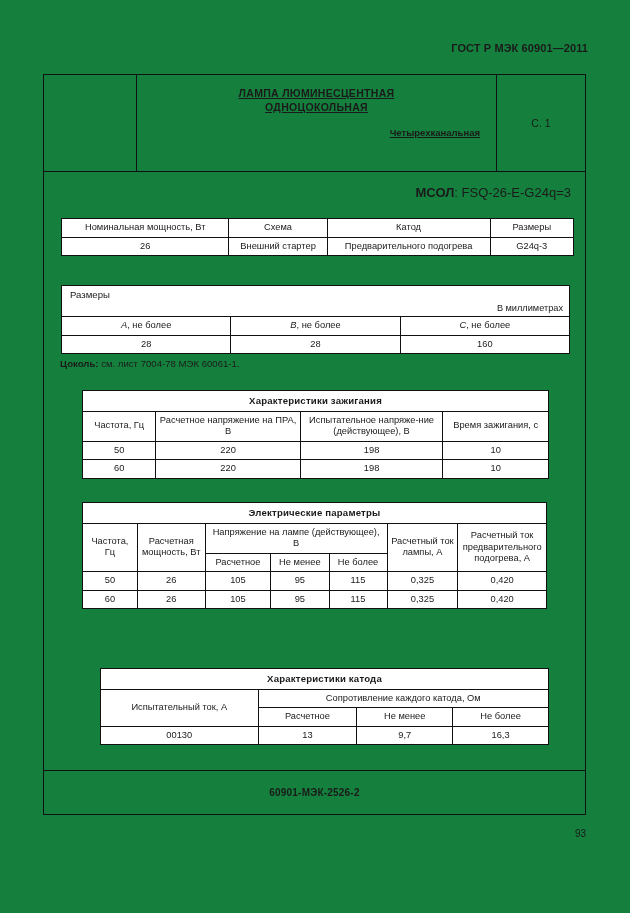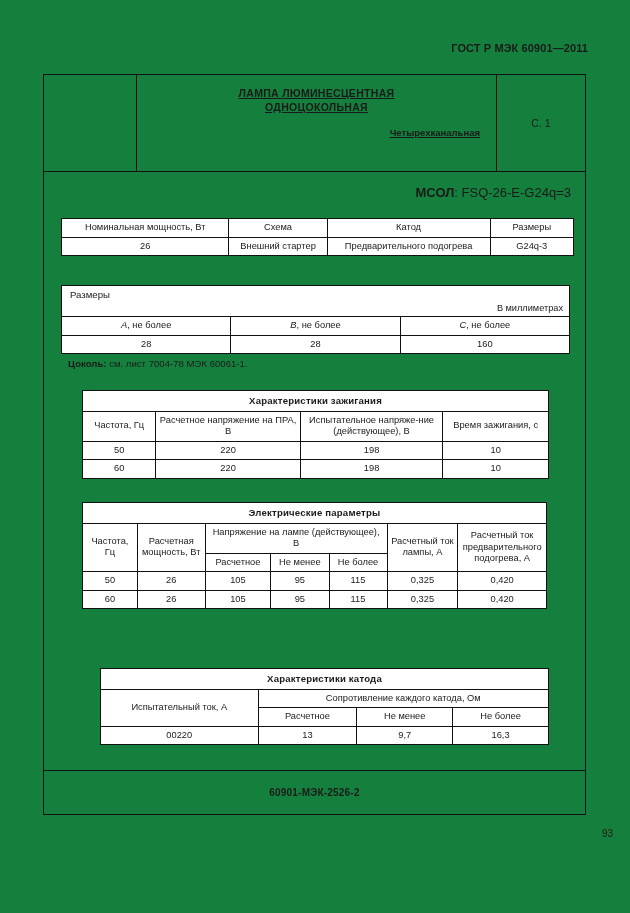--- a/index.html
+++ b/index.html
@@ -169,21 +169,21 @@
     margin-top: 32px;
   }
   .ital { font-style: italic; }
 
   
   .note {
     position: absolute;
     font-size: 9.6px;
   }
   .note b { font-weight: bold; }
-  #note-cokol { left: 24px; top: 186px; }
+  #note-cokol { left: 16px; top: 186px; }
   #note-pos   { left: 8px; top: 466px; }
 
   
   #tbl-ign { left: 38px; top: 218px; }
   #tbl-ign table { width: 467px; }
   #tbl-ign td.i1 { width: 70px; }
   #tbl-ign td.i2 { width: 148px; }
   #tbl-ign td.i3 { width: 144px; }
   #tbl-ign td.i4 { width: 105px; }
 
@@ -223,21 +223,20 @@
     letter-spacing: 0.2px;
   }
 
   .page-number {
     position: absolute;
     left: 0;
     top: 828px;
     width: 586px;
     text-align: right;
     font-size: 10px;
-    padding-left: 27px;
   }
 </style>
 </head>
 <body>
 
 <div class="page">
 
   <div class="std-header">ГОСТ Р МЭК 60901—2011</div>
 
   <div class="frame">
@@ -380,21 +379,21 @@
           <tr>
             <td class="k1" rowspan="2">Испытательный ток, А</td>
             <td colspan="3">Сопротивление каждого катода, Ом</td>
           </tr>
           <tr>
             <td class="k2">Расчетное</td>
             <td class="k3">Не менее</td>
             <td class="k4">Не более</td>
           </tr>
           <tr>
-            <td class="k1">00220</td>
+            <td class="k1">00130</td>
             <td class="k2">13</td>
             <td class="k3">9,7</td>
             <td class="k4">16,3</td>
           </tr>
         </tbody>
           </table>
       </div>
 
     </div>
 

